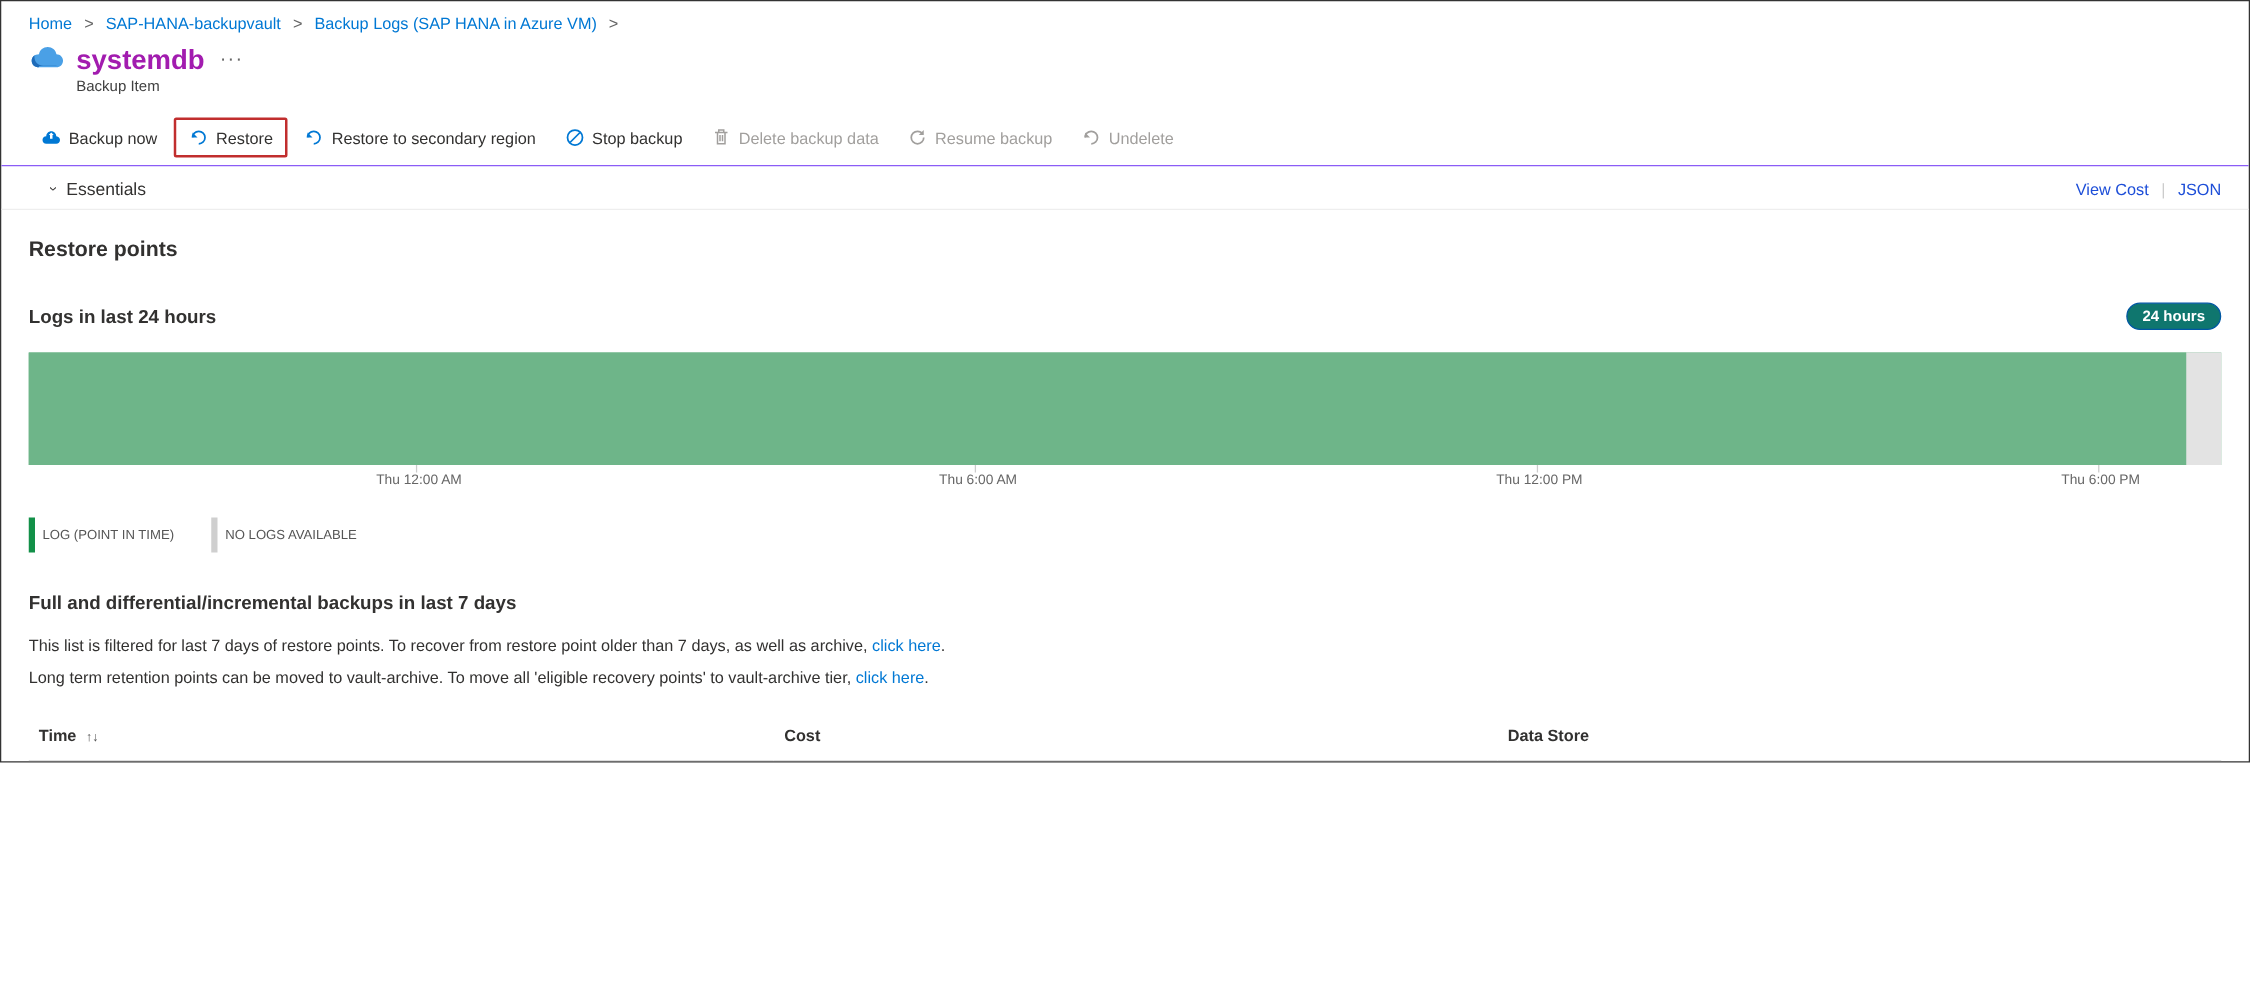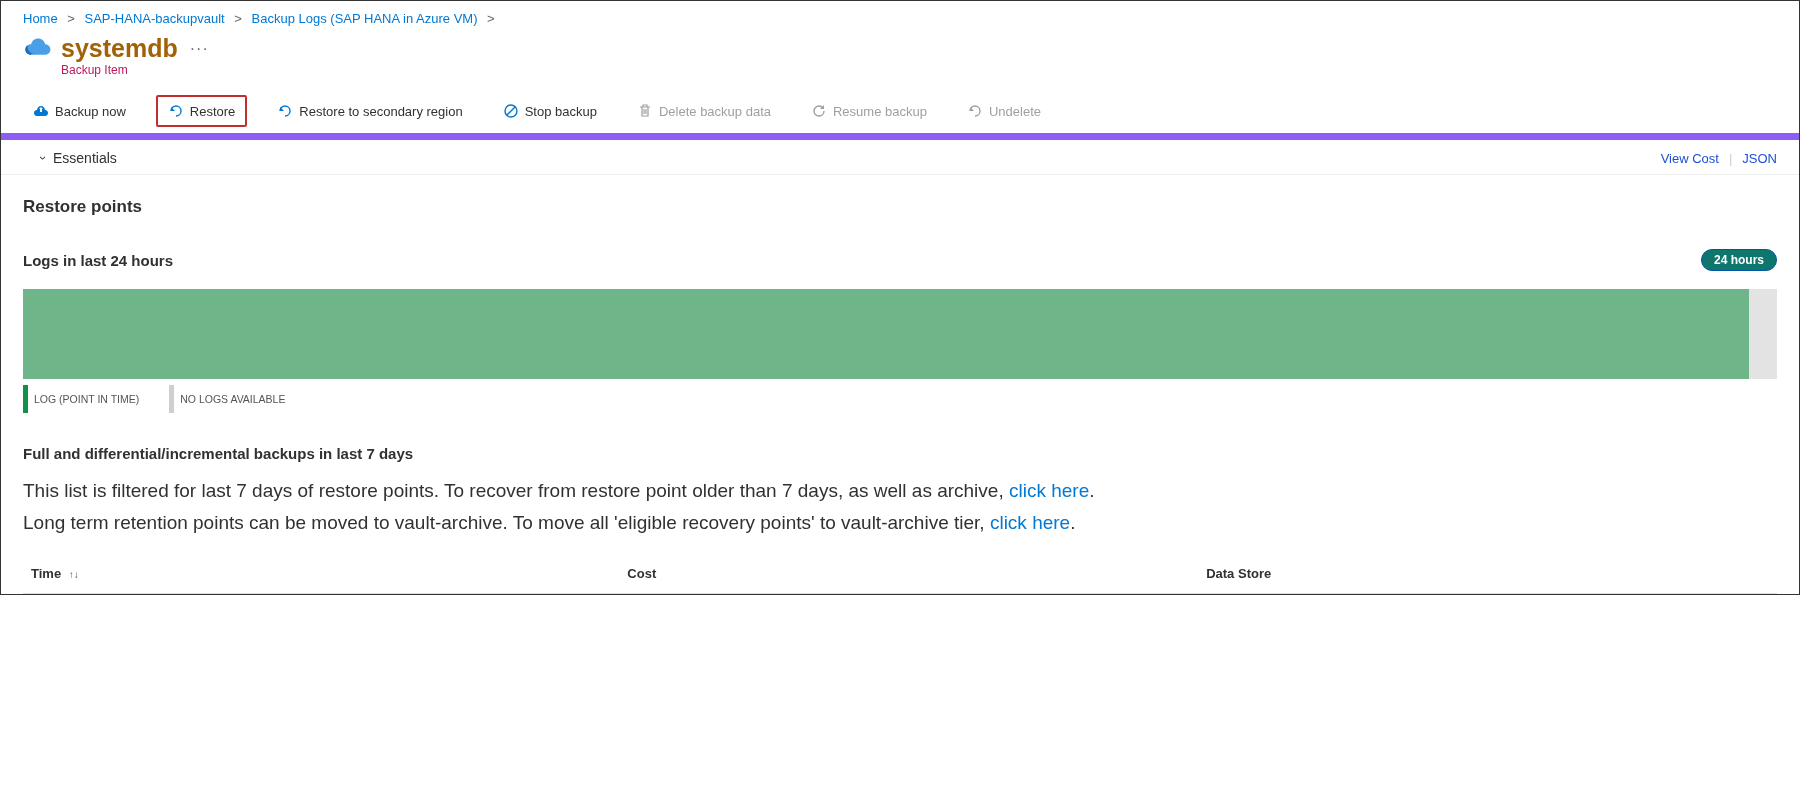--- a/index.html
+++ b/index.html
@@ -22,41 +22,41 @@
   display: flex;
   align-items: center;
   padding: 2px 22px 0;
 }
 .header-icon {
   width: 28px;
   height: 28px;
   margin-right: 10px;
 }
 .header h1 {
-  font-size: 25px;
-  font-weight: 600;
-  color: #a16207;
+  font-size: 22px;
+  font-weight: 600;
+  color: #a21caf;
 }
 .header .dots {
   font-size: 16px;
   color: #666;
   margin-left: 12px;
   letter-spacing: 1px;
 }
 .subtitle {
   padding: 0 60px 14px;
   font-size: 12px;
-  color: #be185d;
+  color: #404040;
 }
 .toolbar {
   display: flex;
   align-items: center;
-  gap: 20px;
+  gap: 3px;
   padding: 4px 22px 6px;
-  border-bottom: 7px solid #8b5cf6;
+  border-bottom: 1px solid #8b5cf6;
 }
 .tb-btn {
   display: flex;
   align-items: center;
   padding: 6px 10px;
   cursor: pointer;
   font-size: 13px;
   color: #323130;
 }
 .tb-btn.disabled { color: #a19f9d; cursor: default; }
@@ -148,21 +148,21 @@
 .leg-bar { width: 5px; height: 28px; }
 .leg-green { background: #129048; }
 .leg-gray { background: #cfcfcf; }
 .backups-title {
   font-size: 15px;
   font-weight: 600;
   padding: 24px 22px 4px;
 }
 .filter-text {
   padding: 14px 22px 6px;
-  font-size: 19px;
+  font-size: 13px;
 }
 .filter-text a { color: #0078d4; text-decoration: none; }
 .table {
   margin: 14px 22px 0;
   width: calc(100% - 44px);
   border-collapse: collapse;
 }
 .table th, .table td {
   text-align: left;
   padding: 12px 8px;
@@ -268,20 +268,26 @@
 
 <div class="section-sub">
   <span>Logs in last 24 hours</span>
   <span class="pill">24 hours</span>
 </div>
 
 <div class="timeline-area">
   <div class="timeline-bar incomplete">
     <div class="timeline-green"></div>
     <div class="timeline-gray"></div>
+  </div>
+  <div class="ticks">
+    <div class="tick" style="left:17.8%"><div class="line"></div><span>Thu 12:00 AM</span></div>
+    <div class="tick" style="left:43.3%"><div class="line"></div><span>Thu 6:00 AM</span></div>
+    <div class="tick" style="left:68.9%"><div class="line"></div><span>Thu 12:00 PM</span></div>
+    <div class="tick" style="left:94.5%"><div class="line"></div><span>Thu 6:00 PM</span></div>
   </div>
 </div>
 
 <div class="legend">
   <div class="leg-item">
     <div class="leg-bar leg-green"></div>
     <span>LOG (POINT IN TIME)</span>
   </div>
   <div class="leg-item" style="margin-left:30px">
     <div class="leg-bar leg-gray"></div>

